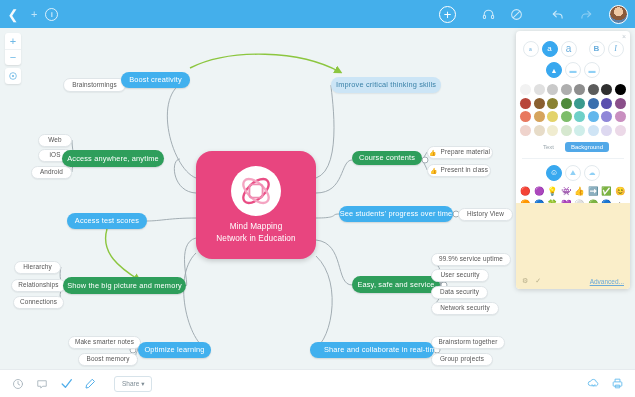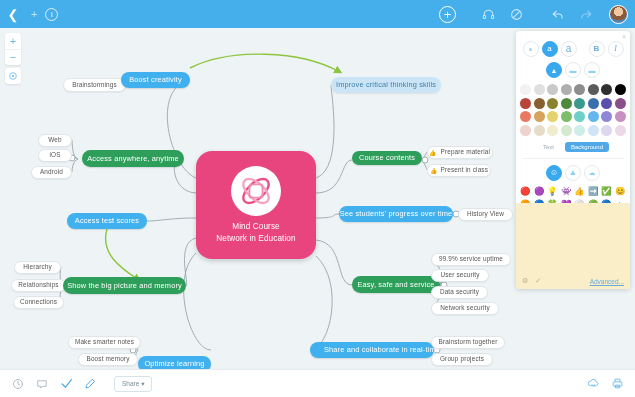--- a/index.html
+++ b/index.html
@@ -264,21 +264,21 @@
       <div class="logo">
         <svg width="44" height="44" viewBox="0 0 60 60">
           <g fill="none" stroke="#e8457f" stroke-width="3.2" opacity="0.95">
             <ellipse cx="30" cy="30" rx="21" ry="11" transform="rotate(-42 30 30)"></ellipse>
             <ellipse cx="30" cy="30" rx="21" ry="11" transform="rotate(42 30 30)" stroke="#f4a0bf"></ellipse>
           </g>
           <rect x="21" y="21" width="18" height="18" rx="4" fill="none" stroke="#f08cb2" stroke-width="2.6"></rect>
         </svg>
       </div>
       <div class="ctext">
-        <div>Mind Course</div>
+        <div>Mind Mapping</div>
         <div>Network in Education</div>
       </div>
     </div>
 
     <div id="nodes-layer">
         <div class="node white" style="left: 63px; top: 50px; width: 63px; height: 14px;">
           <span>Brainstormings</span>
         </div>
         <div class="node blue" style="left: 121px; top: 44px; width: 69px; height: 16px;">
           <span>Boost creativity</span>
@@ -288,21 +288,21 @@
         </div>
         <div class="node white" style="left: 38px; top: 106px; width: 34px; height: 13px;">
           <span>Web</span>
         </div>
         <div class="node white" style="left: 38px; top: 121px; width: 34px; height: 13px;">
           <span>iOS</span>
         </div>
         <div class="node white" style="left: 31px; top: 138px; width: 41px; height: 13px;">
           <span>Android</span>
         </div>
-        <div class="node green" style="left: 82px; top: 122px; width: 102px; height: 17px;">
+        <div class="node green" style="left: 62px; top: 122px; width: 102px; height: 17px;">
           <span>Access anywhere, anytime</span>
         </div>
         <div class="node green" style="left: 352px; top: 123px; width: 70px; height: 14px;">
           <span>Course contents</span>
         </div>
         <div class="node white" style="left: 427px; top: 118px; width: 66px; height: 13px;">
           <span class="emo">👍</span>
           <span>Prepare material</span>
         </div>
         <div class="node white" style="left: 427px; top: 136px; width: 64px; height: 13px;">
@@ -344,21 +344,21 @@
         </div>
         <div class="node white" style="left: 431px; top: 274px; width: 68px; height: 13px;">
           <span>Network security</span>
         </div>
         <div class="node white" style="left: 68px; top: 308px; width: 73px; height: 13px;">
           <span>Make smarter notes</span>
         </div>
         <div class="node white" style="left: 78px; top: 325px; width: 60px; height: 13px;">
           <span>Boost memory</span>
         </div>
-        <div class="node blue" style="left: 138px; top: 328px; width: 73px; height: 16px;">
+        <div class="node blue" style="left: 138px; top: 314px; width: 73px; height: 16px;">
           <span>Optimize learning</span>
         </div>
         <div class="node blue" style="left: 310px; top: 314px; width: 124px; height: 16px; padding-left: 20px;">
           <span>Share and collaborate in real-time</span>
         </div>
         <div class="node white" style="left: 431px; top: 308px; width: 74px; height: 13px;">
           <span>Brainstorm together</span>
         </div>
         <div class="node white" style="left: 431px; top: 325px; width: 62px; height: 13px;">
           <span>Group projects</span>

